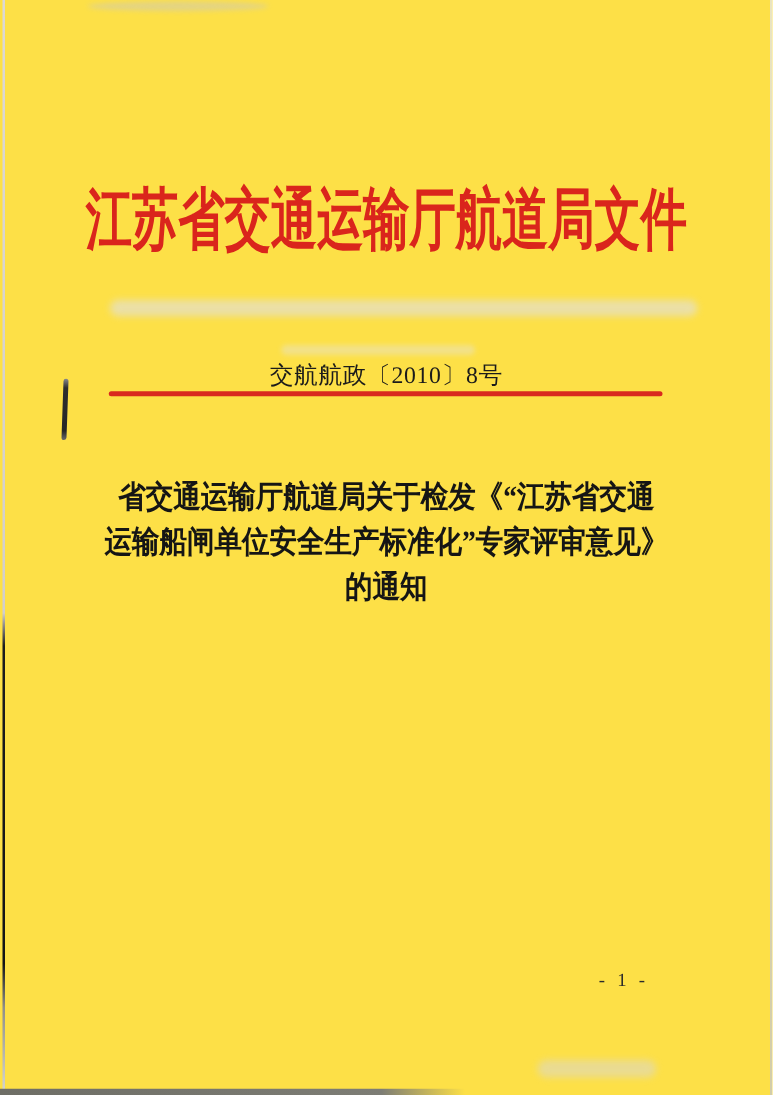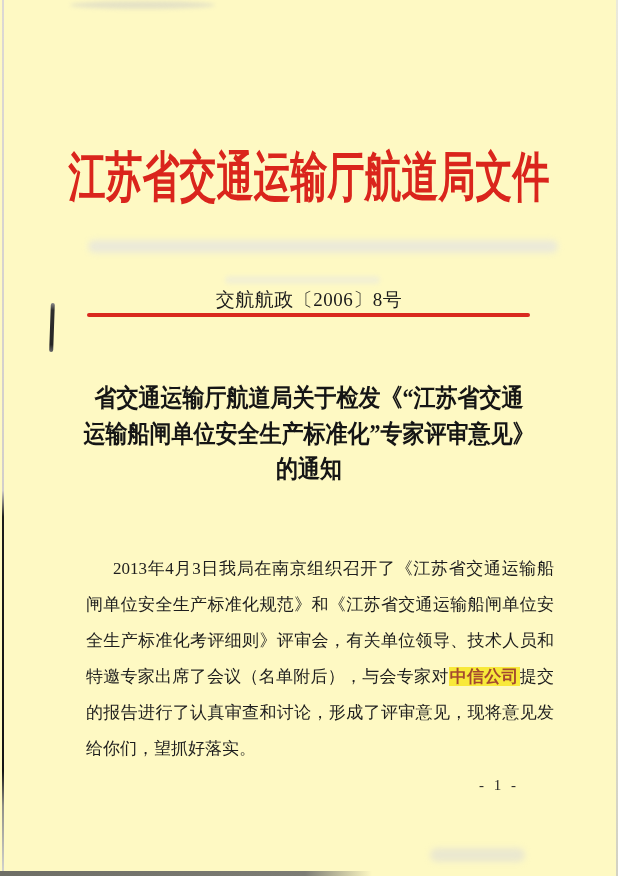--- a/index.html
+++ b/index.html
@@ -1,18 +1,18 @@
 <!DOCTYPE html>
 <html><head>
 <meta charset="utf-8">
 <style>
   html,body{margin:0;padding:0;background:#ffffff;}
   .page{
     position:relative;width:618px;height:876px;overflow:hidden;
-    background:#fef9c3;
+    background:#fde047;
     font-family:"Liberation Serif","DejaVu Serif",serif;
     color:#1e1e1e;
   }
   
   .letterhead{
     position:absolute;top:150px;left:0;width:618px;
     text-align:center;white-space:nowrap;
     font-size:37px;line-height:1;font-weight:700;
     color:#da251c;
     transform:scaleY(1.45);transform-origin:top center;
@@ -96,28 +96,27 @@
   <div class="smudge-band"></div>
   <div class="smudge-band2"></div>
   <div class="pen-mark"></div>
   <div class="edge-left"></div>
   <div class="edge-right"></div>
   <div class="edge-bottom"></div>
   <div class="smudge-bottom-right"></div>
 
   <div class="letterhead">江苏省交通运输厅航道局文件</div>
 
-  <div class="docnum">交航航政〔2006〕8号</div>
+  <div class="docnum">交航航政〔2010〕8号</div>
 
   <div class="redline"></div>
 
   <div class="subject">
     <div>省交通运输厅航道局关于检发《“江苏省交通</div>
     <div>运输船闸单位安全生产标准化”专家评审意见》</div>
     <div>的通知</div>
   </div>
 
 
-  <p class="para"><span>2013年4月3日我局在南京组织召开了《江苏省交通运输船闸单位安全生产标准化规范》和《江苏省交通运输船闸单位安全生产标准化考评细则》评审会，有关单位领导、技术人员和特邀专家出席了会议（名单附后），与会专家对</span><mark class="hl">中信公司</mark><span>提交的报告进行了认真审查和讨论，形成了评审意见，现将意见发给你们，望抓好落实。</span></p>
 
   <div class="pagenum">- 1 -</div>
 
 </div>
 
 </body></html>

